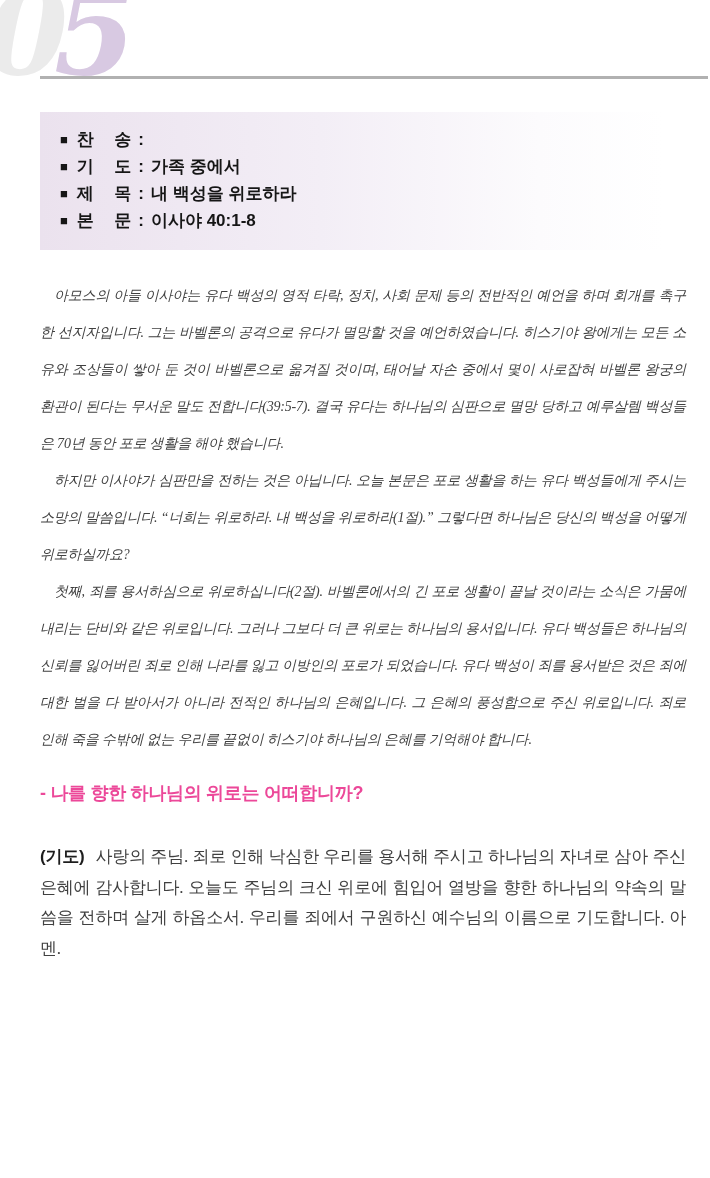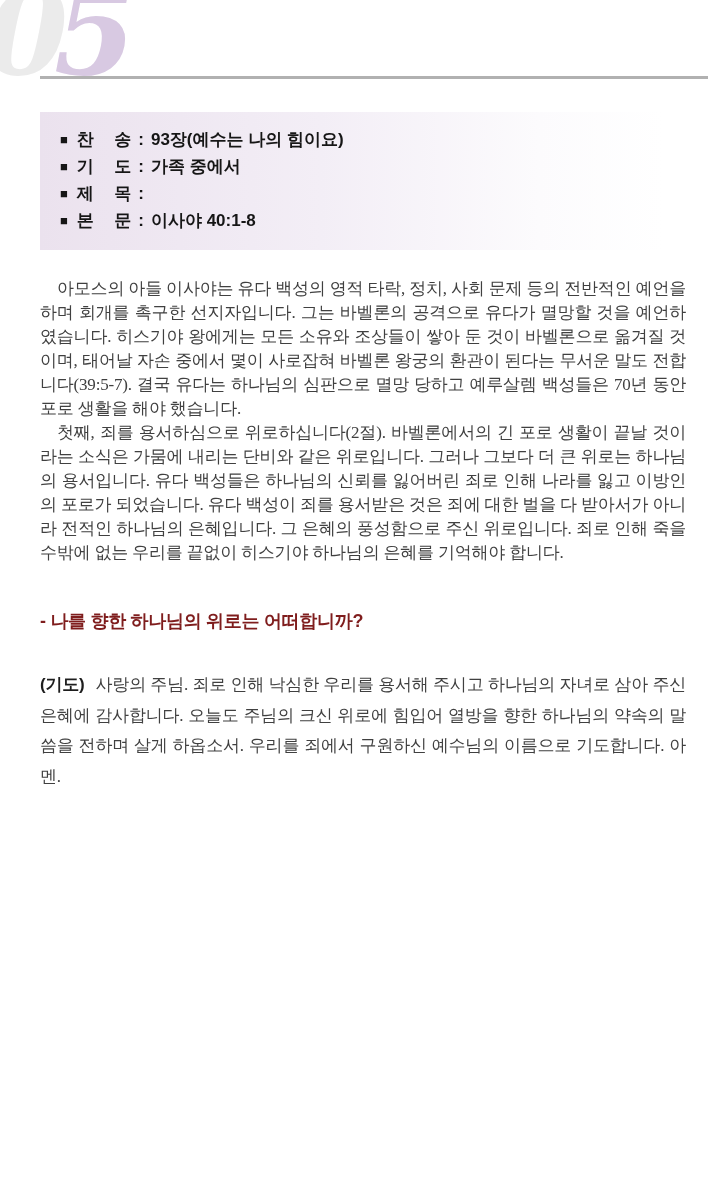--- a/index.html
+++ b/index.html
@@ -79,39 +79,40 @@
     margin-right: 9px;
     position: relative;
     top: -1px;
   }
   .info-label { white-space: pre; font-family: Liberation Mono, monospace; }
   .info-sep { margin: 0 7px 0 7px; }
 
   
   .body-text {
     margin: 27px 22px 0 40px;
-    font-size: 17px;
-    line-height: 24px;
+    font-size: 14px;
+    line-height: 37px;
     text-align: justify;
     color: #404040;
     letter-spacing: -0.2px;
+    font-style: italic;
   }
   .body-text p {
     margin: 0;
     text-indent: 1em;
   }
 
   
   .question-line {
-    margin: 43px 22px 0 40px;
+    margin: 22px 22px 0 40px;
     font-family: "Liberation Sans", sans-serif;
     font-weight: 600;
     font-size: 18px;
     line-height: 26px;
-    color: #7f1d1d;
+    color: #ec4899;
     letter-spacing: -0.3px;
   }
 
   
   .prayer {
     margin: 36px 22px 0 40px;
     font-size: 17px;
     line-height: 30.5px;
     text-align: justify;
     color: #404040;
@@ -132,43 +133,44 @@
   <div class="header">
     <div class="page-number"><span class="digit-0">0</span><span class="digit-5">5</span></div>
     <div class="header-rule"></div>
   </div>
 
   <div class="info-box">
     <div class="info-row">
       <span class="info-bullet">■</span>
       <span class="info-label">찬  송</span>
       <span class="info-sep">:</span>
-      <span class="info-value">93장(예수는 나의 힘이요)</span>
     </div>
     <div class="info-row">
       <span class="info-bullet">■</span>
       <span class="info-label">기  도</span>
       <span class="info-sep">:</span>
       <span class="info-value">가족 중에서</span>
     </div>
     <div class="info-row">
       <span class="info-bullet">■</span>
       <span class="info-label">제  목</span>
       <span class="info-sep">:</span>
+      <span class="info-value">내 백성을 위로하라</span>
     </div>
     <div class="info-row">
       <span class="info-bullet">■</span>
       <span class="info-label">본  문</span>
       <span class="info-sep">:</span>
       <span class="info-value">이사야 40:1-8</span>
     </div>
   </div>
 
   <div class="body-text">
     <p>아모스의 아들 이사야는 유다 백성의 영적 타락, 정치, 사회 문제 등의 전반적인 예언을 하며 회개를 촉구한 선지자입니다. 그는 바벨론의 공격으로 유다가 멸망할 것을 예언하였습니다. 히스기야 왕에게는 모든 소유와 조상들이 쌓아 둔 것이 바벨론으로 옮겨질 것이며, 태어날 자손 중에서 몇이 사로잡혀 바벨론 왕궁의 환관이 된다는 무서운 말도 전합니다(39:5-7). 결국 유다는 하나님의 심판으로 멸망 당하고 예루살렘 백성들은 70년 동안 포로 생활을 해야 했습니다.</p>
+    <p>하지만 이사야가 심판만을 전하는 것은 아닙니다. 오늘 본문은 포로 생활을 하는 유다 백성들에게 주시는 소망의 말씀입니다. “너희는 위로하라. 내 백성을 위로하라(1절).” 그렇다면 하나님은 당신의 백성을 어떻게 위로하실까요?</p>
     <p>첫째, 죄를 용서하심으로 위로하십니다(2절). 바벨론에서의 긴 포로 생활이 끝날 것이라는 소식은 가뭄에 내리는 단비와 같은 위로입니다. 그러나 그보다 더 큰 위로는 하나님의 용서입니다. 유다 백성들은 하나님의 신뢰를 잃어버린 죄로 인해 나라를 잃고 이방인의 포로가 되었습니다. 유다 백성이 죄를 용서받은 것은 죄에 대한 벌을 다 받아서가 아니라 전적인 하나님의 은혜입니다. 그 은혜의 풍성함으로 주신 위로입니다. 죄로 인해 죽을 수밖에 없는 우리를 끝없이 히스기야 하나님의 은혜를 기억해야 합니다.</p>
   </div>
 
   <div class="question-line">- 나를 향한 하나님의 위로는 어떠합니까?</div>
 
   <div class="prayer">
     <span class="prayer-label">(기도)</span><span class="prayer-text">사랑의 주님. 죄로 인해 낙심한 우리를 용서해 주시고 하나님의 자녀로 삼아 주신 은혜에 감사합니다. 오늘도 주님의 크신 위로에 힘입어 열방을 향한 하나님의 약속의 말씀을 전하며 살게 하옵소서. 우리를 죄에서 구원하신 예수님의 이름으로 기도합니다. 아멘.</span>
   </div>
 
 </div>

